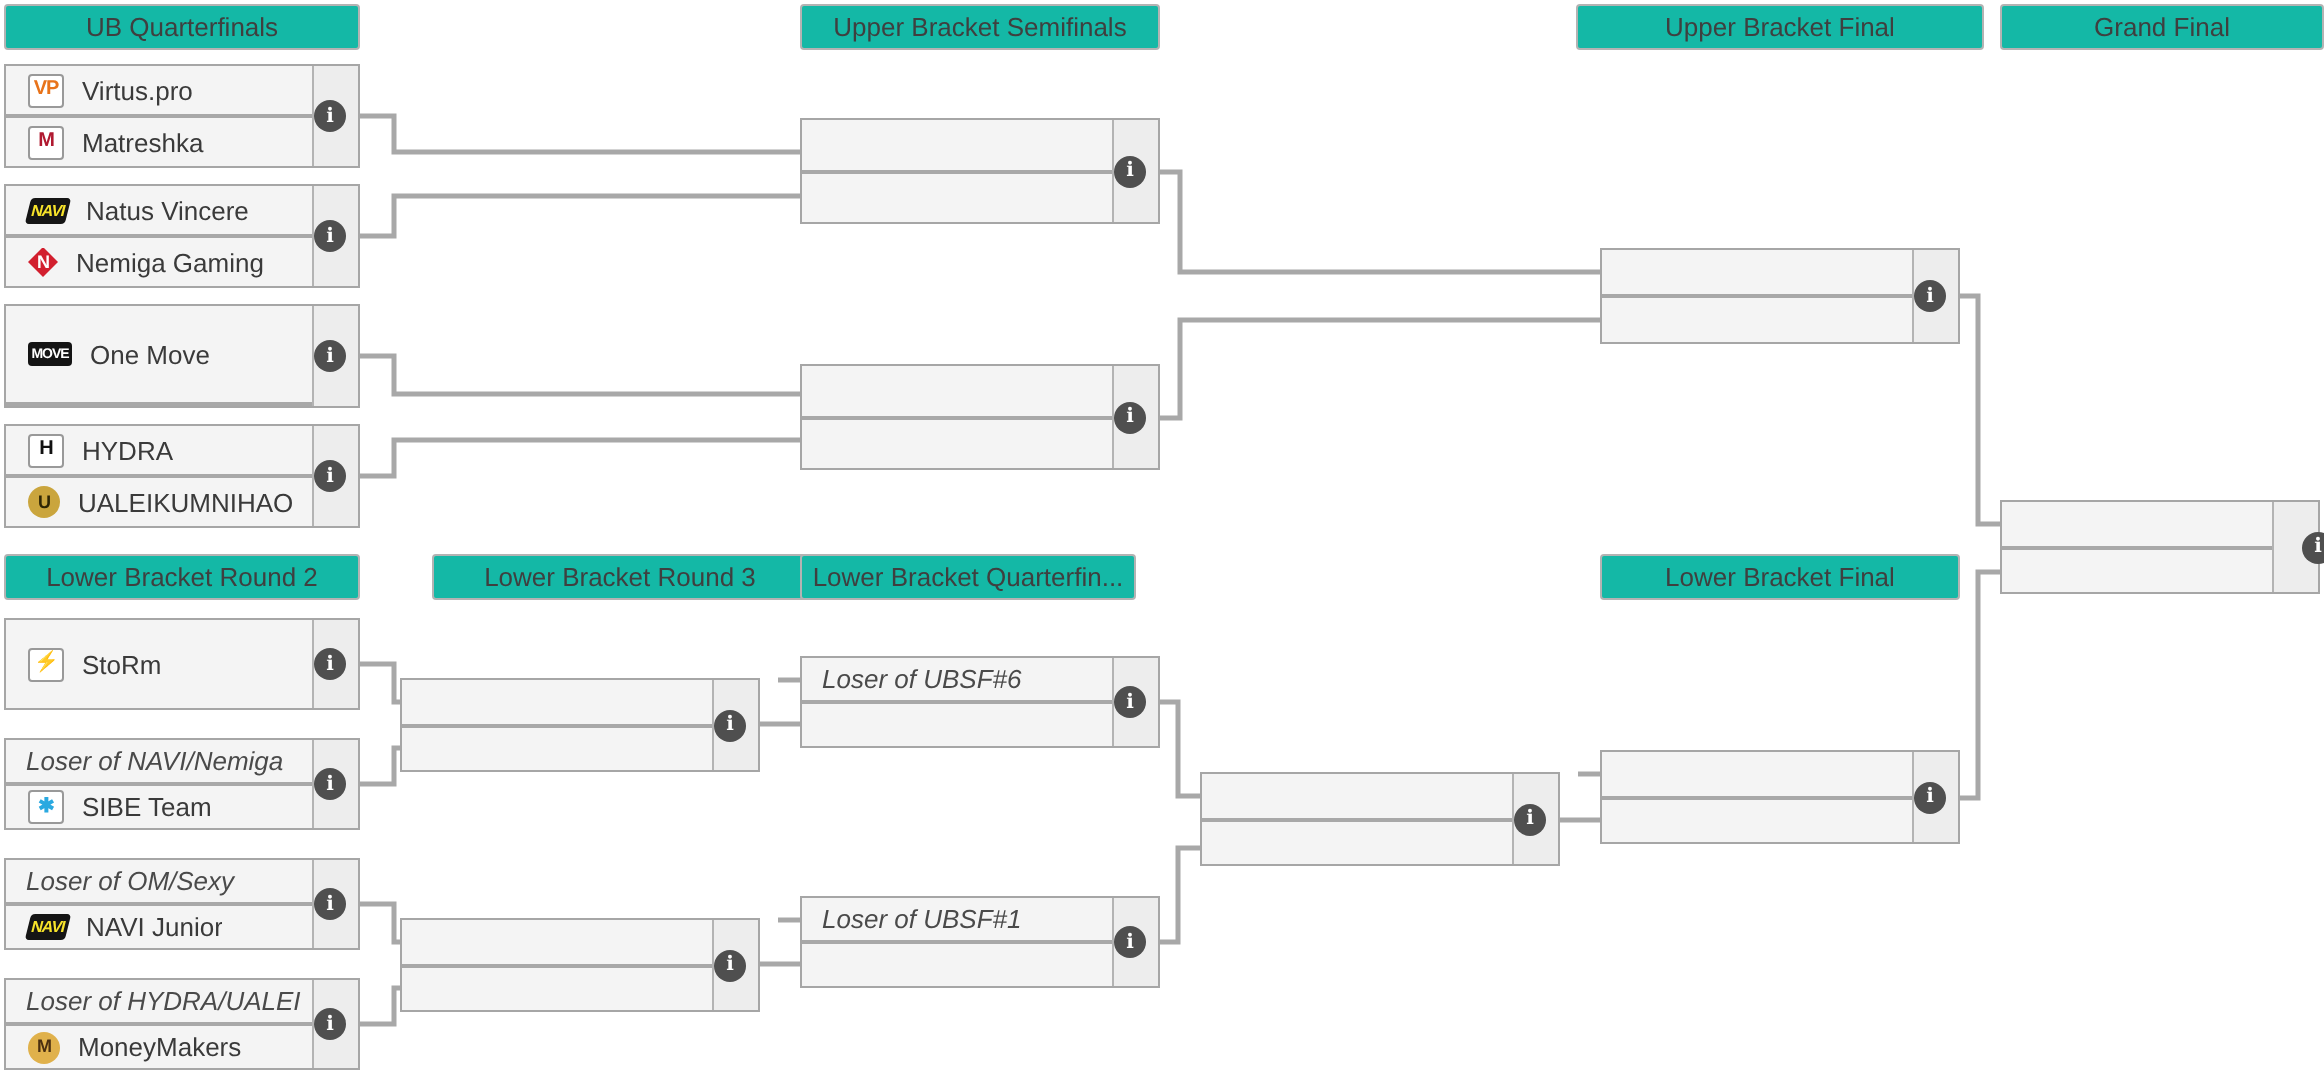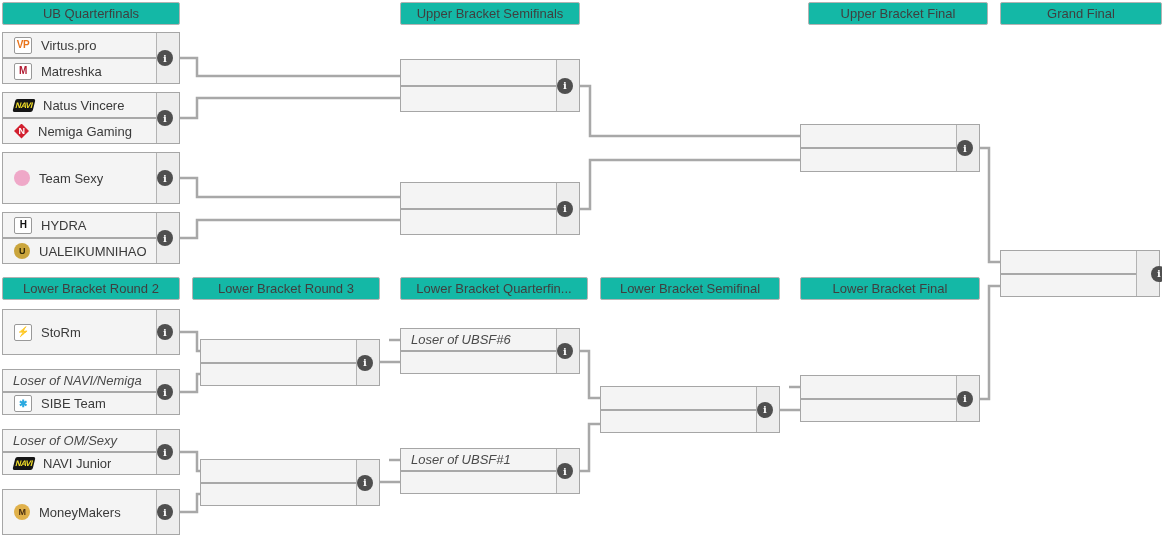--- a/index.html
+++ b/index.html
@@ -78,26 +78,25 @@
     <path d="M389 460 H401"></path>
     <path d="M359 482 H401"></path>
     <path d="M559 351 H589 V398 H601"></path>
     <path d="M559 471 H589 V424 H601"></path>
     <path d="M789 387 H801"></path>
     <path d="M759 410 H801"></path>
   </svg>
 
   <div class="hdr" style="left:2px;top:2px;width:178px">UB Quarterfinals</div>
   <div class="hdr" style="left:400px;top:2px;width:180px">Upper Bracket Semifinals</div>
-  <div class="hdr" style="left:808px;top:2px;width:180px">Upper Bracket Final</div>
+  <div class="hdr" style="left:788px;top:2px;width:204px">Upper Bracket Final</div>
   <div class="hdr" style="left:1000px;top:2px;width:162px">Grand Final</div>
   <div class="hdr" style="left:2px;top:277px;width:178px">Lower Bracket Round 2</div>
-  <div class="hdr" style="left:192px;top:277px;width:188px">Lower Bracket Round 3</div>
-  <div class="hdr" style="left:400px;top:277px;width:188px">Lower Bracket Quarterfin...</div>
-  <div class="hdr" style="left:600px;top:277px;width:180px">Lower Bracket Semifinal</div>
+  <div class="hdr" style="left:216px;top:277px;width:188px">Lower Bracket Round 3</div>
+  <div class="hdr" style="left:400px;top:277px;width:168px">Lower Bracket Quarterfin...</div>
   <div class="hdr" style="left:800px;top:277px;width:180px">Lower Bracket Final</div>
 
   <div class="match" style="left:2px;top:32px;width:178px;height:52px">
     <div class="row top">
       <span class="logo shape-square" style="background: rgb(255, 255, 255); color: rgb(232, 115, 26);">VP</span>
       <span class="tname">Virtus.pro</span>
     </div>
     <div class="row">
       <span class="logo shape-square" style="background: rgb(255, 255, 255); color: rgb(176, 25, 48);">M</span>
       <span class="tname">Matreshka</span>
@@ -113,23 +112,23 @@
     </div>
     <div class="row">
       <span class="logo shape-diamond" style="background: rgb(210, 31, 46); color: rgb(255, 255, 255);">N</span>
       <span class="tname">Nemiga Gaming</span>
     </div>
     <div class="scorecol"></div>
     <div class="info">i</div>
   </div>
 
   <div class="match" style="left:2px;top:152px;width:178px;height:52px">
-    <div class="row">
-      <span class="logo shape-circle" style="background: rgb(239, 168, 200); color: rgb(34, 34, 34);"></span>
-      <span class="tname">Team Sexy</span>
+    <div class="row top">
+      <span class="logo shape-rect" style="background: rgb(20, 20, 20); color: rgb(255, 255, 255);">MOVE</span>
+      <span class="tname">One Move</span>
     </div>
     <div class="scorecol"></div>
     <div class="info">i</div>
   </div>
 
   <div class="match" style="left:2px;top:212px;width:178px;height:52px">
     <div class="row top">
       <span class="logo shape-square" style="background: rgb(255, 255, 255); color: rgb(17, 17, 17);">H</span>
       <span class="tname">HYDRA</span>
     </div>
@@ -191,20 +190,21 @@
     <div class="row top placeholder">Loser of OM/Sexy</div>
     <div class="row">
       <span class="logo shape-parallelogram" style="background: rgb(21, 21, 21); color: rgb(247, 227, 42);">NAVI</span>
       <span class="tname">NAVI Junior</span>
     </div>
     <div class="scorecol"></div>
     <div class="info">i</div>
   </div>
 
   <div class="match" style="left:2px;top:489px;width:178px;height:46px">
+    <div class="row top placeholder">Loser of HYDRA/UALEI</div>
     <div class="row">
       <span class="logo shape-circle" style="background: rgb(224, 177, 75); color: rgb(74, 47, 16);">M</span>
       <span class="tname">MoneyMakers</span>
     </div>
     <div class="scorecol"></div>
     <div class="info">i</div>
   </div>
 
   <div class="match" style="left:200px;top:339px;width:180px;height:47px">
     <div class="row top"></div>

